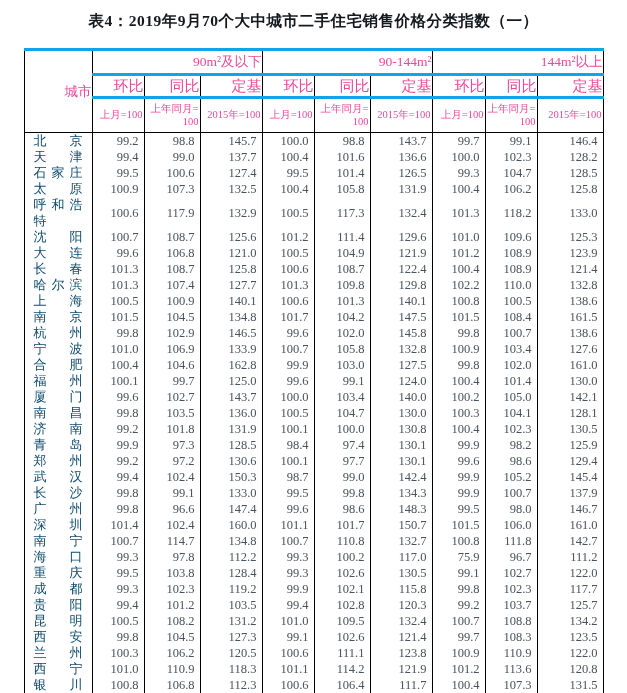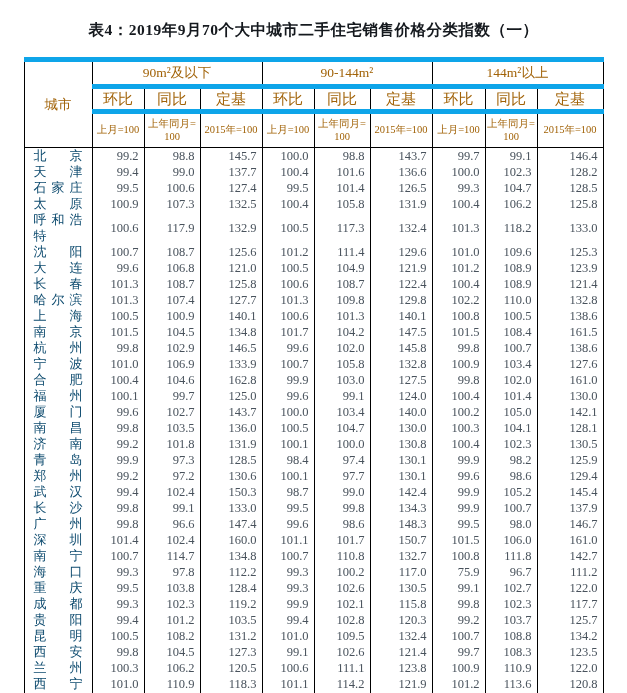--- a/index.html
+++ b/index.html
@@ -11,21 +11,21 @@
     overflow: hidden;
     font-family: "Liberation Serif", "DejaVu Serif", serif;
   }
   .page {
     width: 627px;
     height: 693px;
     background: #ffffff;
   }
   .doc-title {
     text-align: center;
-    padding-top: 20px;
+    padding-top: 11px;
     font-size: 15.5px;
     font-weight: 700;
     color: #15191e;
     letter-spacing: 0.5px;
     font-family: "Liberation Serif", "DejaVu Serif", serif;
   }
   table.price-table {
     border-collapse: collapse;
     table-layout: fixed;
     margin: 16px auto 0 auto;
@@ -35,25 +35,25 @@
     border-right: 1px solid #000;
   }
   table.price-table th,
   table.price-table td {
     border-left: 1px solid #000;
     border-right: 1px solid #000;
     padding: 0;
     overflow: hidden;
   }
   thead th {
-    border-top: 5px solid #0ea5e9;
+    border-top: 3px solid #0ea5e9;
     border-bottom: 1px solid #000;
     font-weight: normal;
-    color: #a16207;
-    text-align: center;
+    color: #ec4899;
+    text-align: right;
     vertical-align: middle;
   }
   thead tr.group-row th { height: 22px; font-size: 13.5px; }
   thead tr.metric-row th { height: 20px; font-size: 15px; }
   thead tr.base-row th {
     height: 33px;
     font-size: 10.5px;
     line-height: 1.15;
     padding: 0 1px;
     word-break: break-all;

